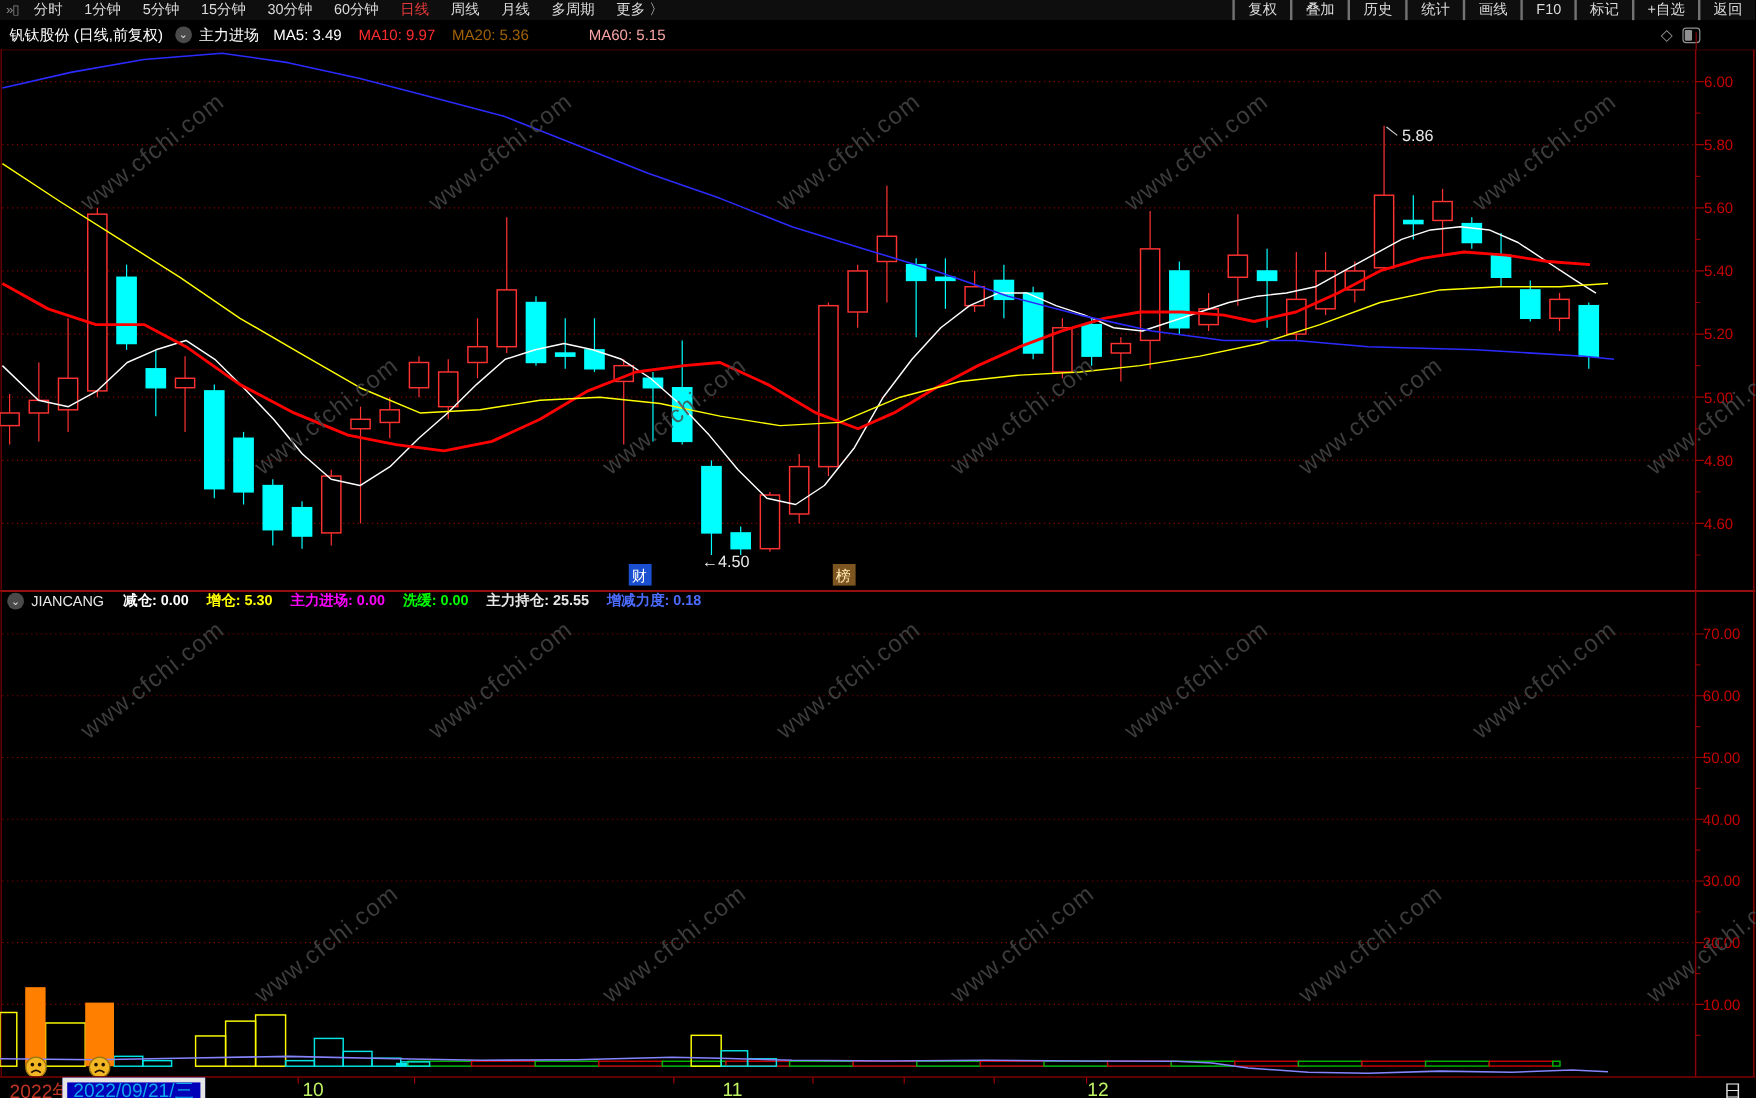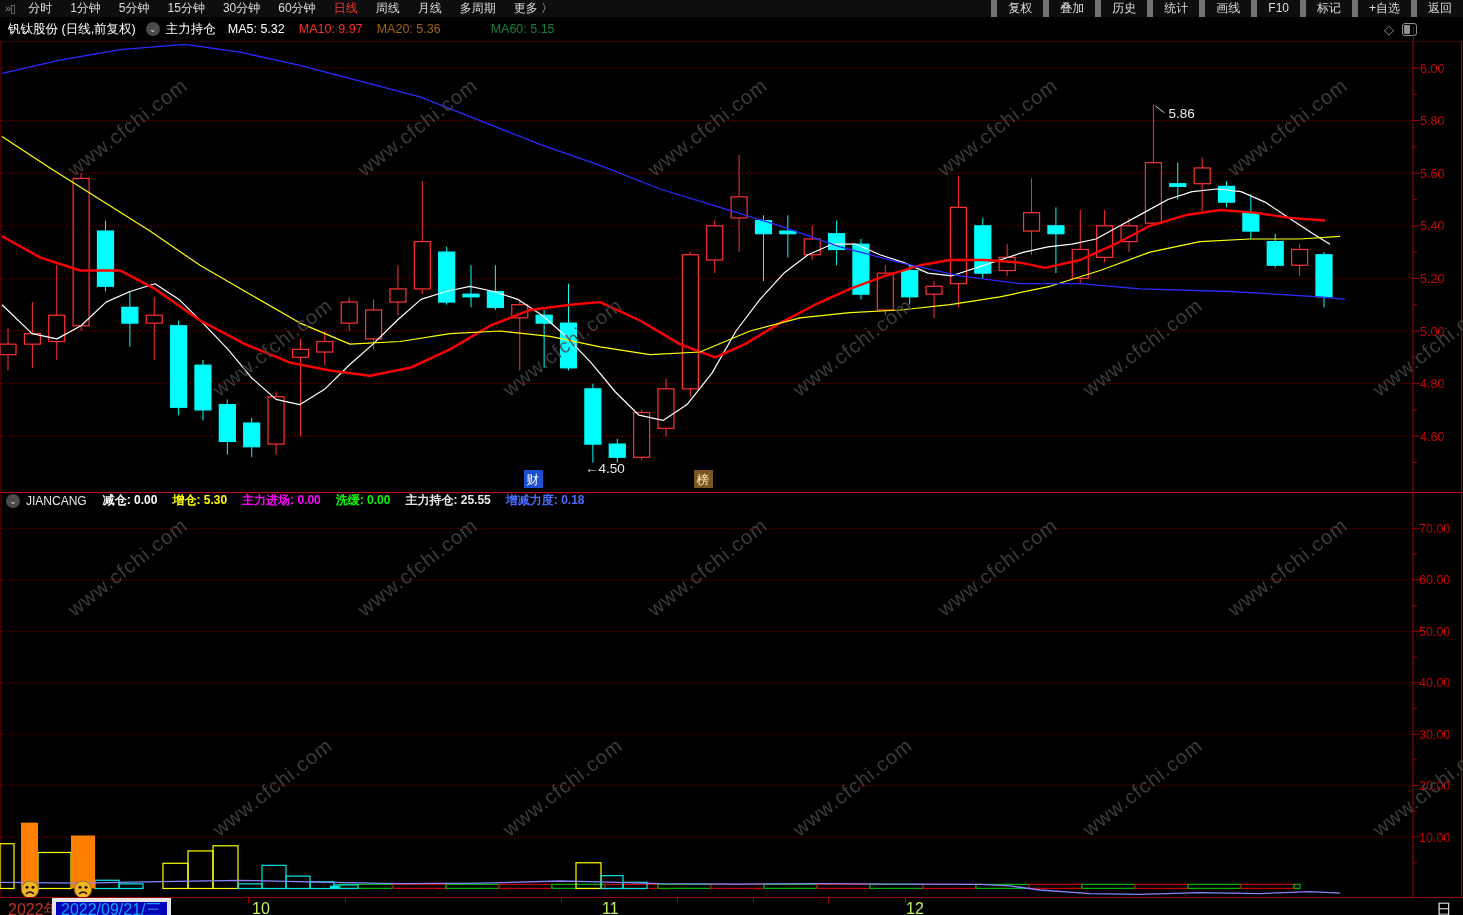--- a/index.html
+++ b/index.html
@@ -5,21 +5,21 @@
   html,body{margin:0;padding:0;background:#000;}
   #screen{position:relative;width:1463px;height:915px;background:#000;overflow:hidden;
           font-family:"Liberation Sans","DejaVu Sans",sans-serif;}
   
   #menubar{position:absolute;top:0;left:0;width:1463px;height:17px;background:#0e0e0e;
            display:flex;align-items:center;font-size:12px;color:#dcdcdc;z-index:40;}
   #menu-left{display:flex;align-items:center;height:100%;text-align:right;}
   .menu-item{padding:0 9px;line-height:17px;white-space:nowrap;cursor:default;}
   .menu-item.active{color:#e83a3a;}
   #menu-right{margin-left:auto;display:flex;height:100%;}
-  #menu-right .menu-item{border-left:6px solid #737373;padding:0 11px;}
+  #menu-right .menu-item{border-left:2px solid #737373;padding:0 11px;}
   .collapse-glyph{color:#8f8f8f;font-size:11px;padding:0 4px 0 5px;letter-spacing:-1px;}
   
   #infobar{position:absolute;top:17px;left:0;width:1463px;height:24px;background:#000;
            display:flex;align-items:center;font-size:12.5px;color:#fff;z-index:40;}
   #stock-title{margin-left:8px;}
   .circle-icon{display:inline-flex;align-items:center;justify-content:center;width:14px;height:14px;
                border-radius:50%;background:#4a4a4a;color:#ddd;font-size:9px;margin:0 6px 0 10px;line-height:14px;}
   #chart-style-label{margin-right:12px;}
   .ma-item{margin-right:14px;white-space:nowrap;}
   #infobar-right{margin-left:auto;display:flex;align-items:center;margin-right:46px;}
@@ -77,22 +77,22 @@
         <span class="menu-item">F10</span>
         <span class="menu-item">标记</span>
         <span class="menu-item">+自选</span>
         <span class="menu-item">返回</span>
       </div>
   </div>
 
   <div id="infobar">
     <span id="stock-title">钒钛股份 (日线,前复权)</span>
     <span class="circle-icon">⌄</span>
-    <span id="chart-style-label">主力持仓</span>
-    <span id="ma-values"><span class="ma-item" style="color: rgb(255, 255, 255);">MA5: 5.32</span><span class="ma-item" style="color: rgb(255, 45, 45);">MA10: 9.97</span><span class="ma-item" style="color: #a16207;">MA20: 5.36</span><span class="ma-item" style="color: #15803d; padding-left: 36px;">MA60: 5.15</span></span>
+    <span id="chart-style-label">主力进场</span>
+    <span id="ma-values"><span class="ma-item" style="color: rgb(255, 255, 255);">MA5: 3.49</span><span class="ma-item" style="color: rgb(255, 45, 45);">MA10: 9.97</span><span class="ma-item" style="color: #a16207;">MA20: 5.36</span><span class="ma-item" style="color: #fca5a5; padding-left: 36px;">MA60: 5.15</span></span>
     <div id="infobar-right">
       <span class="diamond-glyph">◇</span>
       <span class="panel-icon">
           <span class="half"></span>
         </span>
     </div>
     <span class="axis-stub"></span>
   </div>
 
   <svg id="chart-svg" width="1463" height="915">

